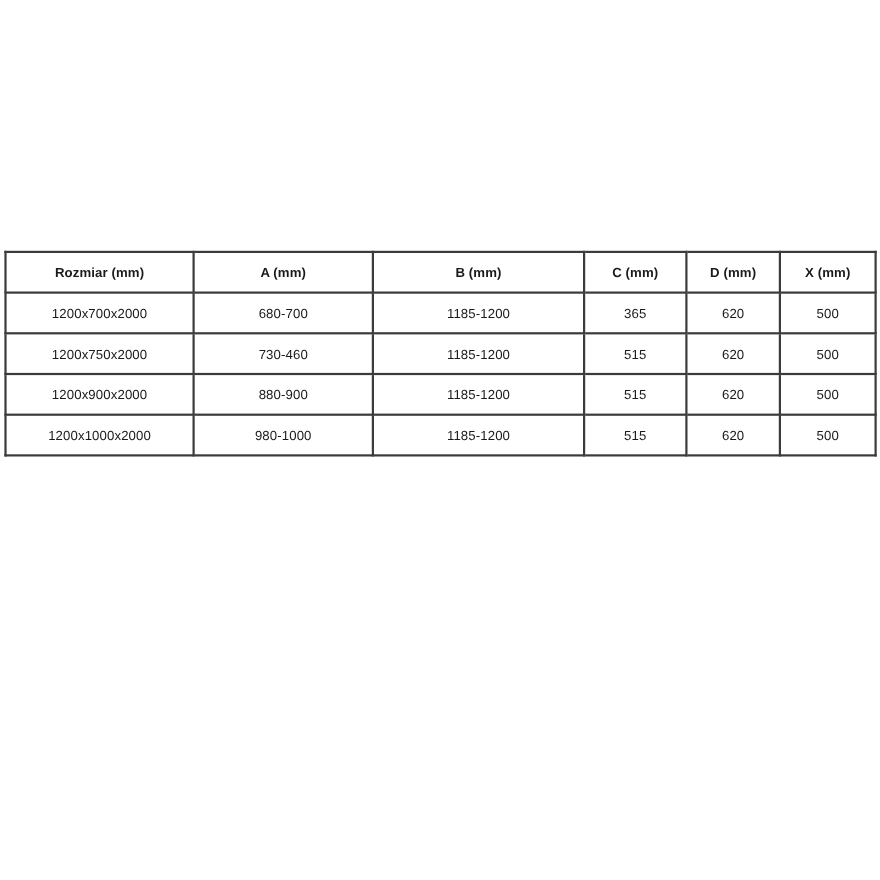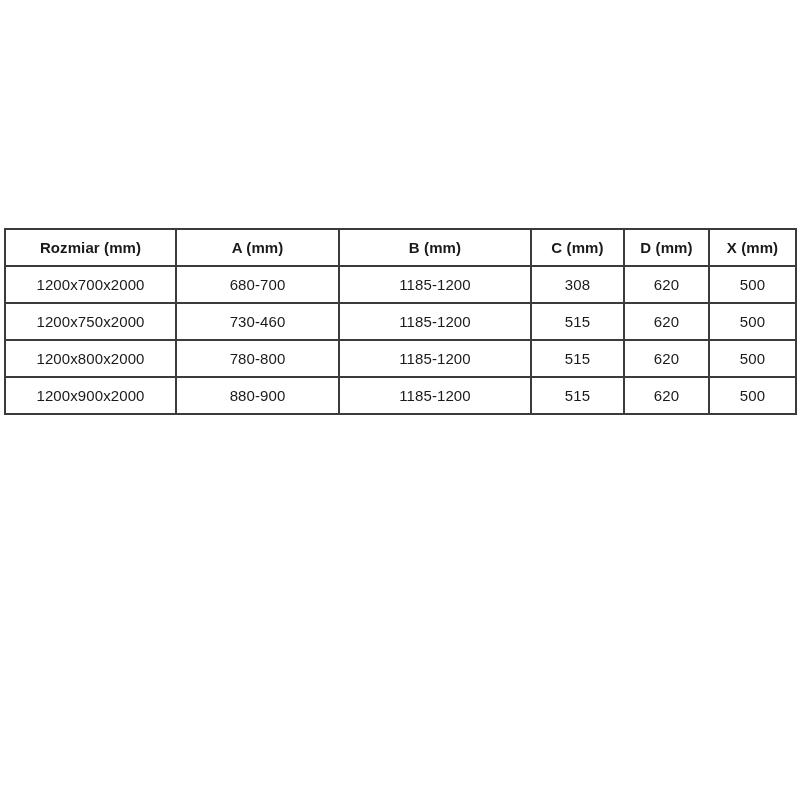--- a/index.html
+++ b/index.html
@@ -26,21 +26,21 @@
     border-collapse: collapse;
     table-layout: fixed;
     width: 791px;
   }
   table.dims th,
   table.dims td {
     border: 2px solid #3b3b3b;
     height: 35px;
     text-align: center;
     vertical-align: middle;
-    font-size: 15px;
+    font-size: 12px;
     color: #1a1a1a;
     padding: 0;
     letter-spacing: 0.1px;
     overflow: hidden;
     white-space: nowrap;
   }
   table.dims th {
     font-weight: bold;
   }
   table.dims td {
@@ -70,44 +70,44 @@
           <th>C (mm)</th>
           <th>D (mm)</th>
           <th>X (mm)</th>
         </tr>
       </thead>
       <tbody>
         <tr>
           <td>1200x700x2000</td>
           <td>680-700</td>
           <td>1185-1200</td>
-          <td>308</td>
+          <td>365</td>
           <td>620</td>
           <td>500</td>
         </tr>
         <tr>
           <td>1200x750x2000</td>
           <td>730-460</td>
-          <td>1185-1200</td>
-          <td>515</td>
-          <td>620</td>
-          <td>500</td>
-        </tr>
-        <tr>
-          <td>1200x800x2000</td>
-          <td>780-800</td>
           <td>1185-1200</td>
           <td>515</td>
           <td>620</td>
           <td>500</td>
         </tr>
         <tr>
           <td>1200x900x2000</td>
           <td>880-900</td>
           <td>1185-1200</td>
           <td>515</td>
           <td>620</td>
           <td>500</td>
         </tr>
+        <tr>
+          <td>1200x1000x2000</td>
+          <td>980-1000</td>
+          <td>1185-1200</td>
+          <td>515</td>
+          <td>620</td>
+          <td>500</td>
+        </tr>
       </tbody>
     </table>
   </div>
 </div>
 
 </body></html>

